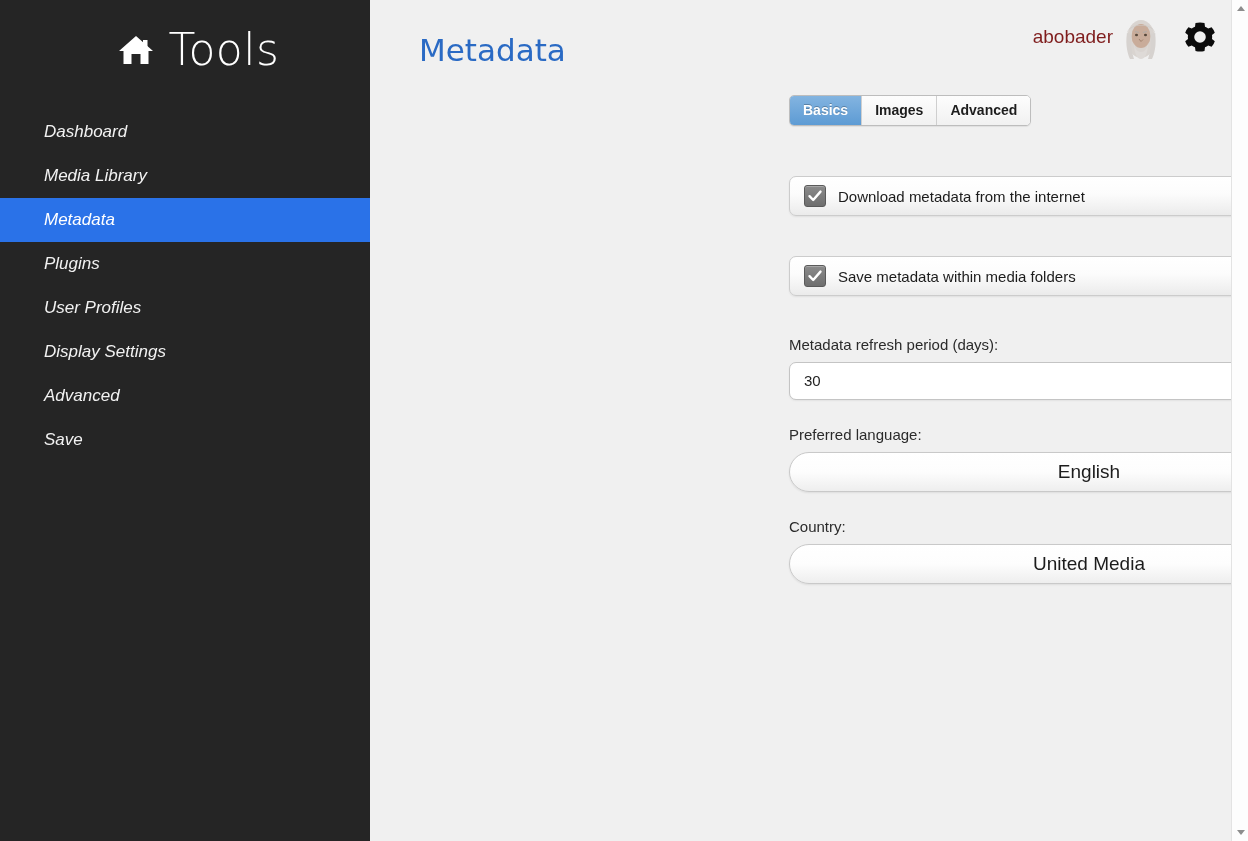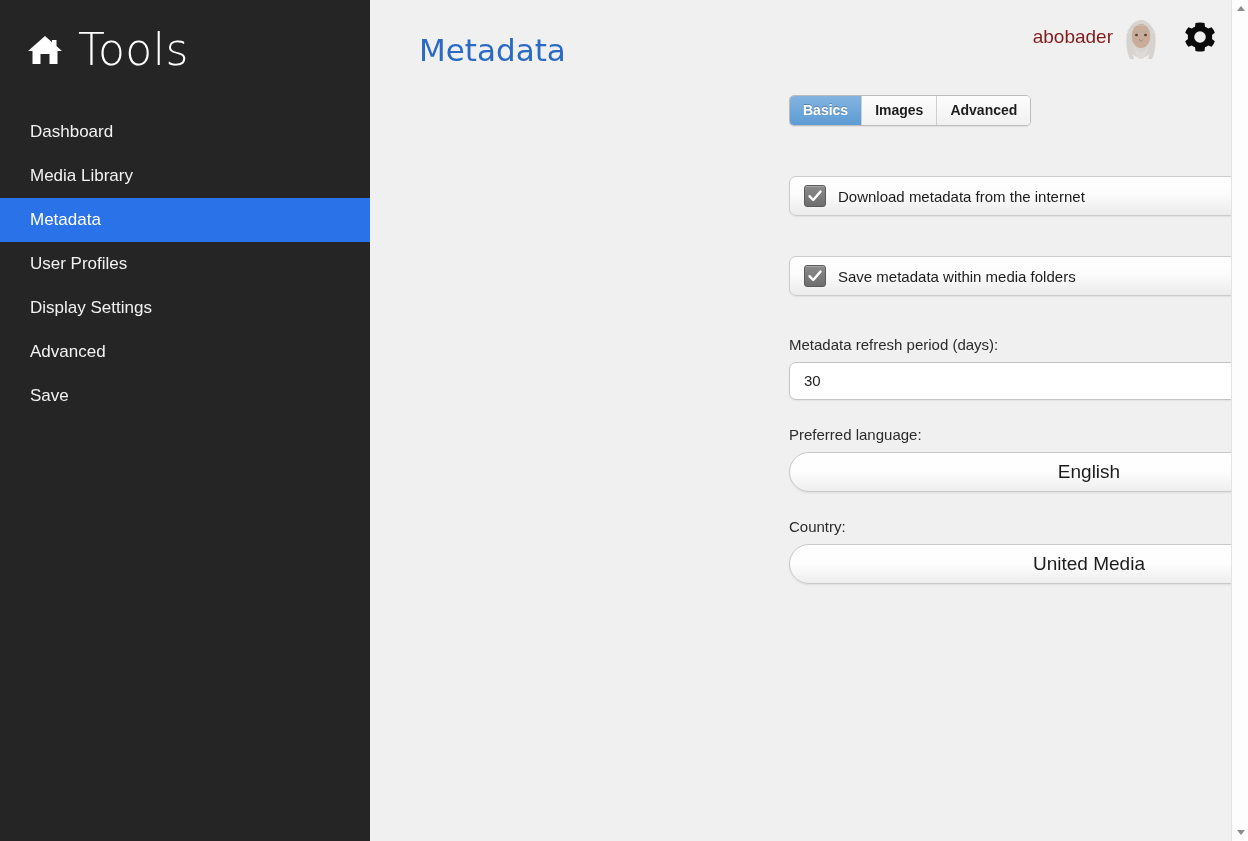--- a/index.html
+++ b/index.html
@@ -29,20 +29,21 @@
     background: #252525;
     flex: 0 0 370px;
     position: relative;
   }
   .brand {
     display: flex;
     align-items: center;
     padding: 26px 0 0 26px;
     height: 74px;
     box-sizing: border-box;
+    justify-content: center;
   }
   .brand-icon {
     width: 38px;
     height: 38px;
     flex: 0 0 38px;
     display: block;
     margin-right: 14px;
   }
   .brand-title {
     color: #ffffff;
@@ -51,25 +52,26 @@
     letter-spacing: 0.5px;
     line-height: 44px;
     font-family: "DejaVu Sans", sans-serif;
   }
   .nav {
     margin-top: 36px;
   }
   .nav-item {
     height: 44px;
     line-height: 44px;
-    padding-left: 30px;
+    padding-left: 44px;
     color: #f2f2f2;
     font-size: 17px;
     cursor: pointer;
     white-space: nowrap;
+    font-style: italic;
   }
   .nav-item.active {
     background: #2a72e8;
     color: #ffffff;
   }
 
   
   #content {
     flex: 1 1 auto;
     height: 841px;
@@ -285,20 +287,23 @@
 
     <div class="nav">
       <div class="nav-item">
         <span>Dashboard</span>
       </div>
       <div class="nav-item">
         <span>Media Library</span>
       </div>
       <div class="nav-item active">
         <span>Metadata</span>
+      </div>
+      <div class="nav-item">
+        <span>Plugins</span>
       </div>
       <div class="nav-item">
         <span>User Profiles</span>
       </div>
       <div class="nav-item">
         <span>Display Settings</span>
       </div>
       <div class="nav-item">
         <span>Advanced</span>
       </div>

